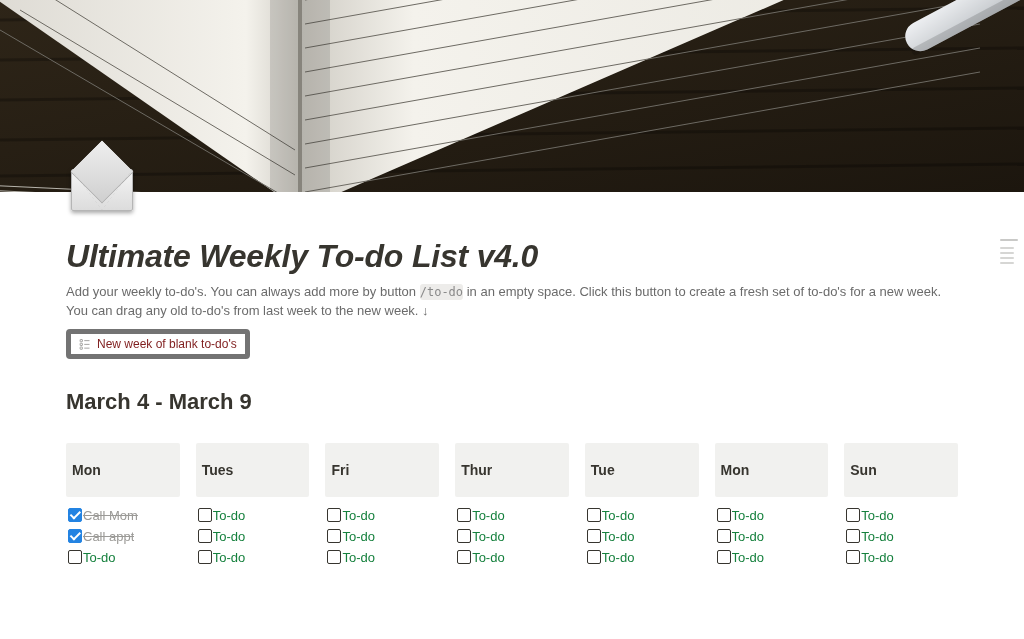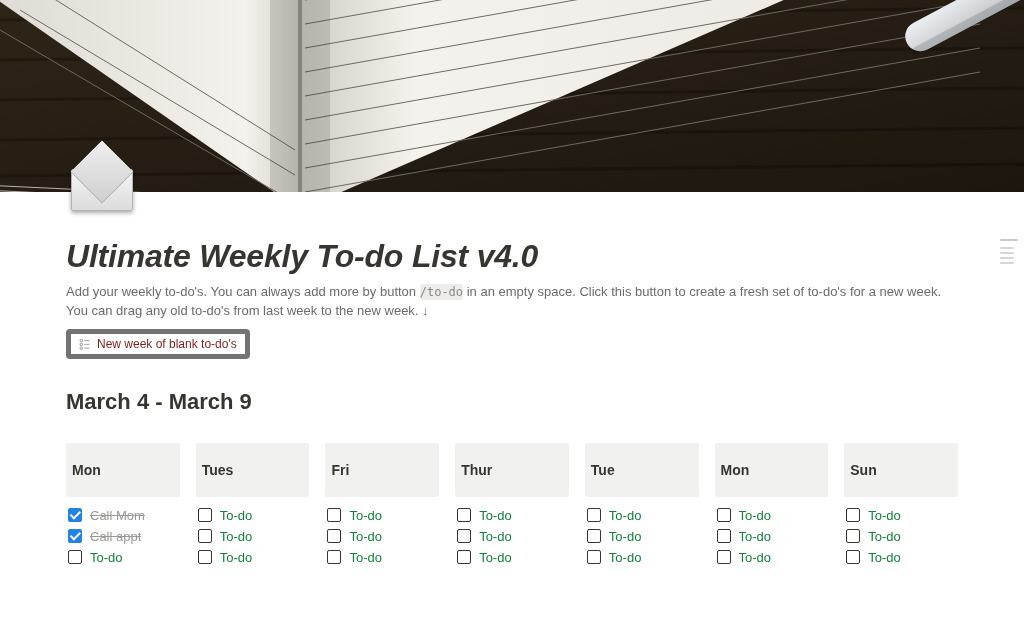--- a/index.html
+++ b/index.html
@@ -118,21 +118,21 @@
     background: #f1f1ef;
     font-weight: 600;
     font-size: 14px;
     padding: 19px 6px;
     border-radius: 2px;
     margin-bottom: 8px;
   }
   .todo-row {
     display: flex;
     align-items: center;
-    gap: 8px;
+    gap: 1px;
     padding: 3px 2px;
     font-size: 13px;
     cursor: text;
   }
   .todo-check {
     width: 14px;
     height: 14px;
     border: 1.5px solid #37352f;
     border-radius: 2px;
     flex-shrink: 0;

